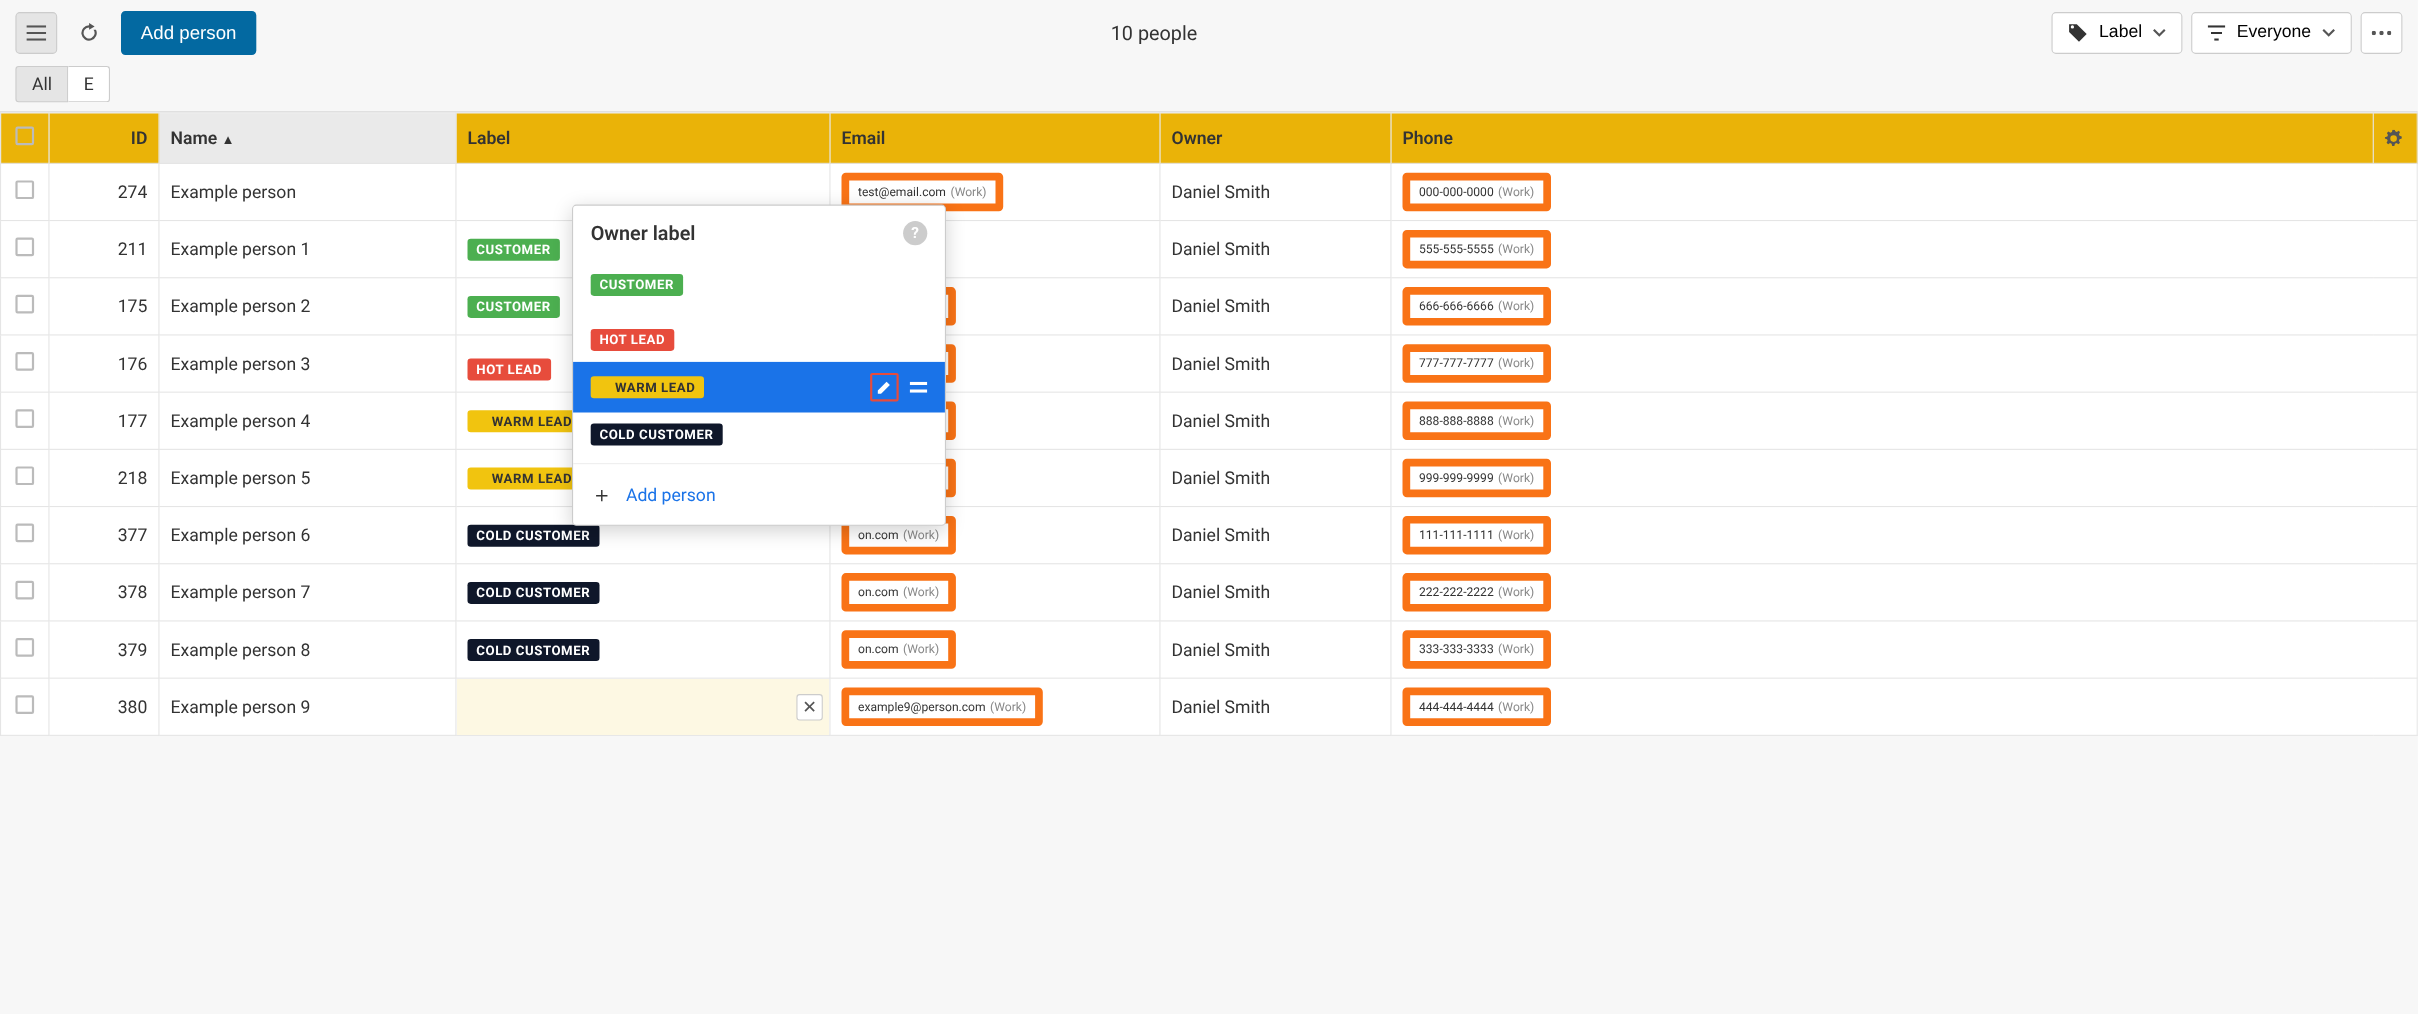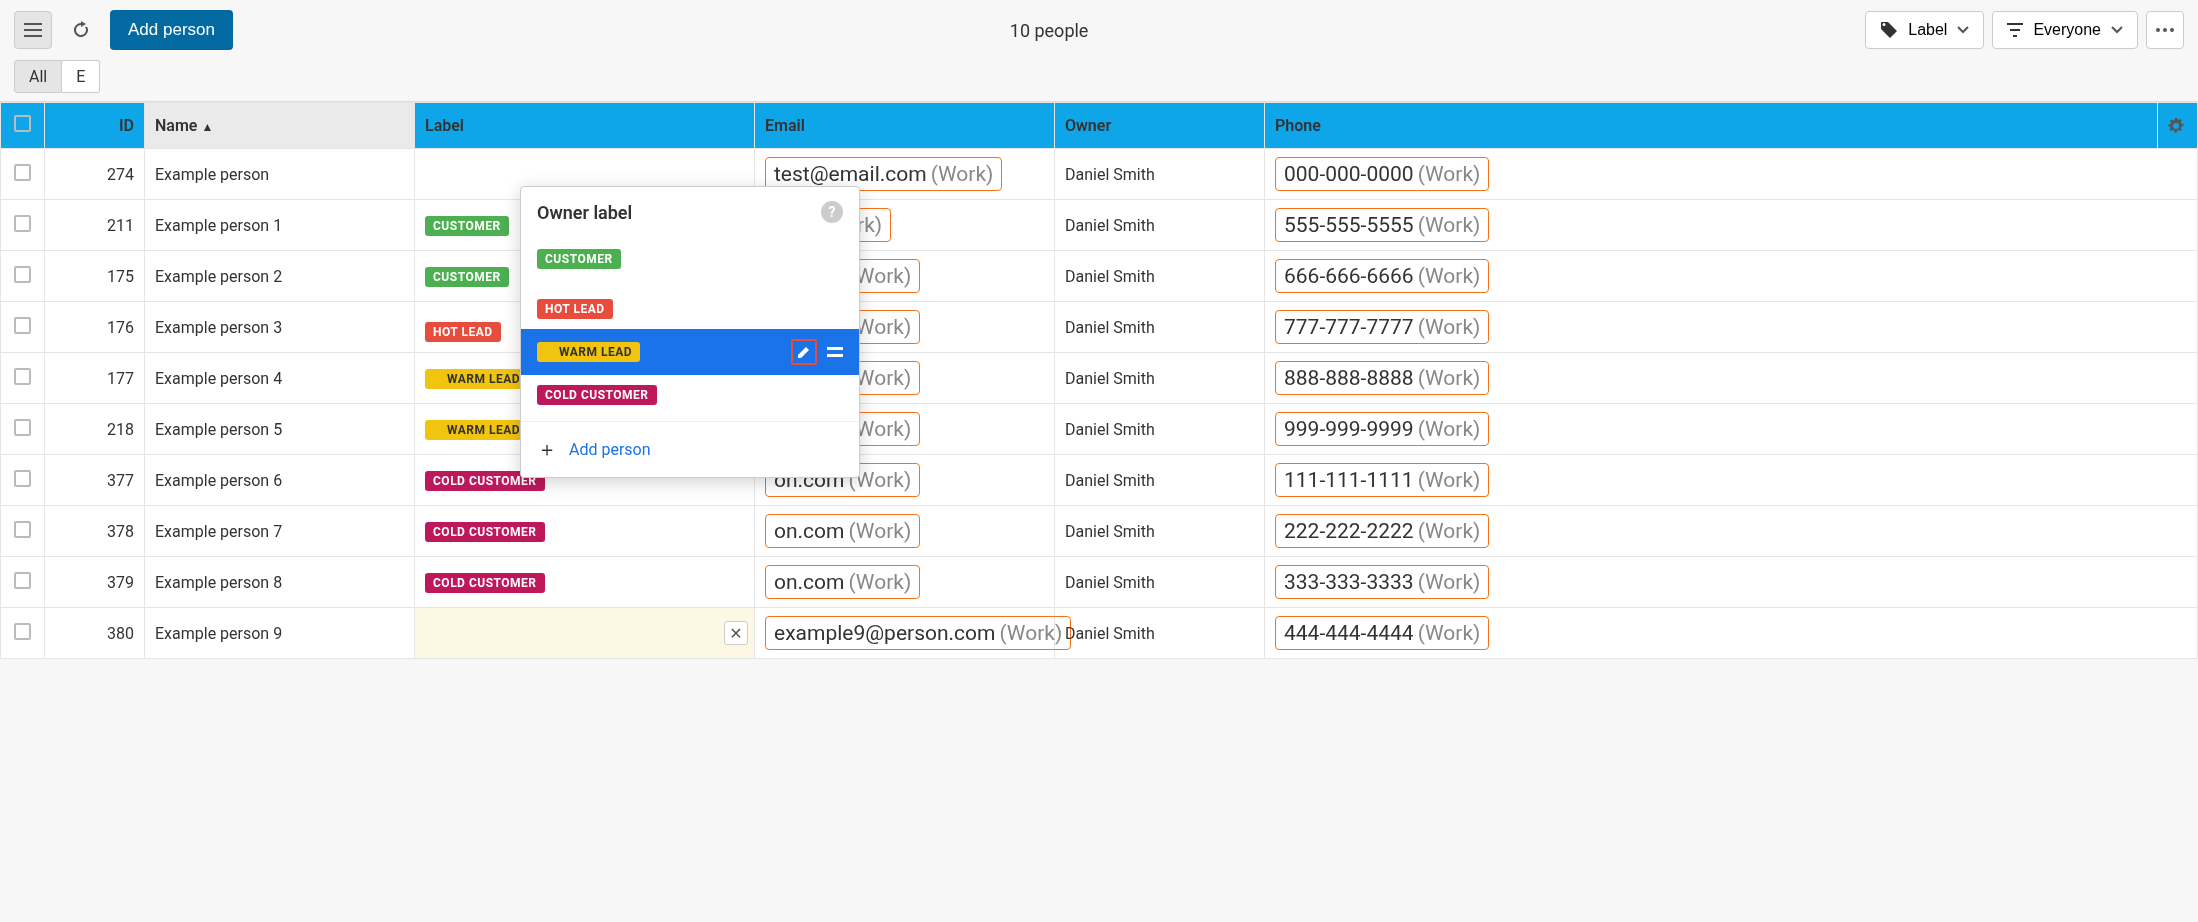--- a/index.html
+++ b/index.html
@@ -14,39 +14,39 @@
 .btn-green { background: #0369a1; color: #fff; border: none; border-radius: 4px; padding: 10px 18px; font-size: 17px; font-weight: 400; cursor: pointer; }
 .btn-white { background: #fff; border: 1px solid #ccc; border-radius: 4px; padding: 8px 14px; font-size: 16px; display: inline-flex; align-items: center; gap: 10px; cursor: pointer; }
 .tabs { display: flex; padding: 0 14px 8px; gap: 0; }
 .tab { border: 1px solid #ccc; padding: 6px 14px; background: #fff; font-size: 16px; cursor: pointer; }
 .tab.active { background: #e5e5e5; }
 .tab:first-child { border-radius: 3px 0 0 3px; }
 .tab:last-child { border-radius: 0 3px 3px 0; border-left: none; }
 .table-wrap { background: #fff; border-top: 1px solid #ddd; position: relative; }
 table { width: 100%; border-collapse: collapse; table-layout: fixed; }
 th, td { border: 1px solid #e5e5e5; padding: 8px 10px; text-align: left; font-size: 16px; vertical-align: middle; height: 46px; }
-th { background: #0ea5e9; font-weight: 600; }
+th { background: #eab308; font-weight: 600; }
 th.sorted { background: #eaeaea; }
 .col-check { width: 44px; text-align: center; }
 .col-id { width: 100px; text-align: right; }
 .col-name { width: 270px; }
 .col-label { width: 340px; }
 .col-email { width: 300px; }
 .col-owner { width: 210px; }
 .col-phone { width: auto; }
 .col-gear { width: 40px; text-align: center; }
 .chk { width: 17px; height: 17px; border: 2px solid #bbb; display: inline-block; border-radius: 2px; }
 .sort-arrow { font-size: 12px; margin-left: 4px; }
 .badge { display: inline-block; padding: 3px 8px; border-radius: 3px; font-size: 12px; font-weight: 700; color: #fff; letter-spacing: 0.5px; }
 .badge.customer { background: #4caf50; }
 .badge.hotlead { background: #e74c3c; margin-top: 10px; }
 .badge.warmlead { background: #f1c40f; color: #333; padding-left: 22px; }
-.badge.coldcustomer { background: #be185d; }
+.badge.coldcustomer { background: #0f172a; }
 .badge.nolabel { background: #fff; border: 1px solid #bbb; color: #999; }
-.pill { display: inline-flex; align-items: baseline; border: 1px solid #f97316; border-radius: 4px; padding: 4px 8px; font-size: 21px; gap: 4px; text-align: center; }
+.pill { display: inline-flex; align-items: baseline; border: 7px solid #f97316; border-radius: 4px; padding: 4px 8px; font-size: 11px; gap: 4px; text-align: center; }
 .pill .type { color: #888; }
 .row-editing td.label-cell { background: #fdf8e3; position: relative; }
 .close-x { position: absolute; right: 6px; top: 50%; transform: translateY(-50%); width: 24px; height: 24px; border: 1px solid #ccc; border-radius: 3px; display: flex; align-items: center; justify-content: center; font-size: 16px; color: #555; cursor: pointer; background: #fff; }
 .popover { position: absolute; left: 520px; top: 84px; width: 340px; background: #fff; border: 1px solid #ccc; border-radius: 4px; box-shadow: 0 4px 18px rgba(0,0,0,0.18); z-index: 20; }
 .popover-header { display: flex; align-items: center; justify-content: space-between; padding: 14px 16px 10px; font-size: 18px; font-weight: 600; }
 .help-icon { width: 22px; height: 22px; border-radius: 50%; background: #ccc; color: #fff; display: inline-flex; align-items: center; justify-content: center; font-size: 14px; font-weight: 700; }
 .popover-list { padding: 6px 0; }
 .popover-item { display: flex; align-items: center; justify-content: space-between; padding: 10px 16px; cursor: pointer; }
 .popover-item.selected { background: #1a73e8; color: #fff; }
 .popover-item .actions { display: flex; gap: 10px; align-items: center; }

